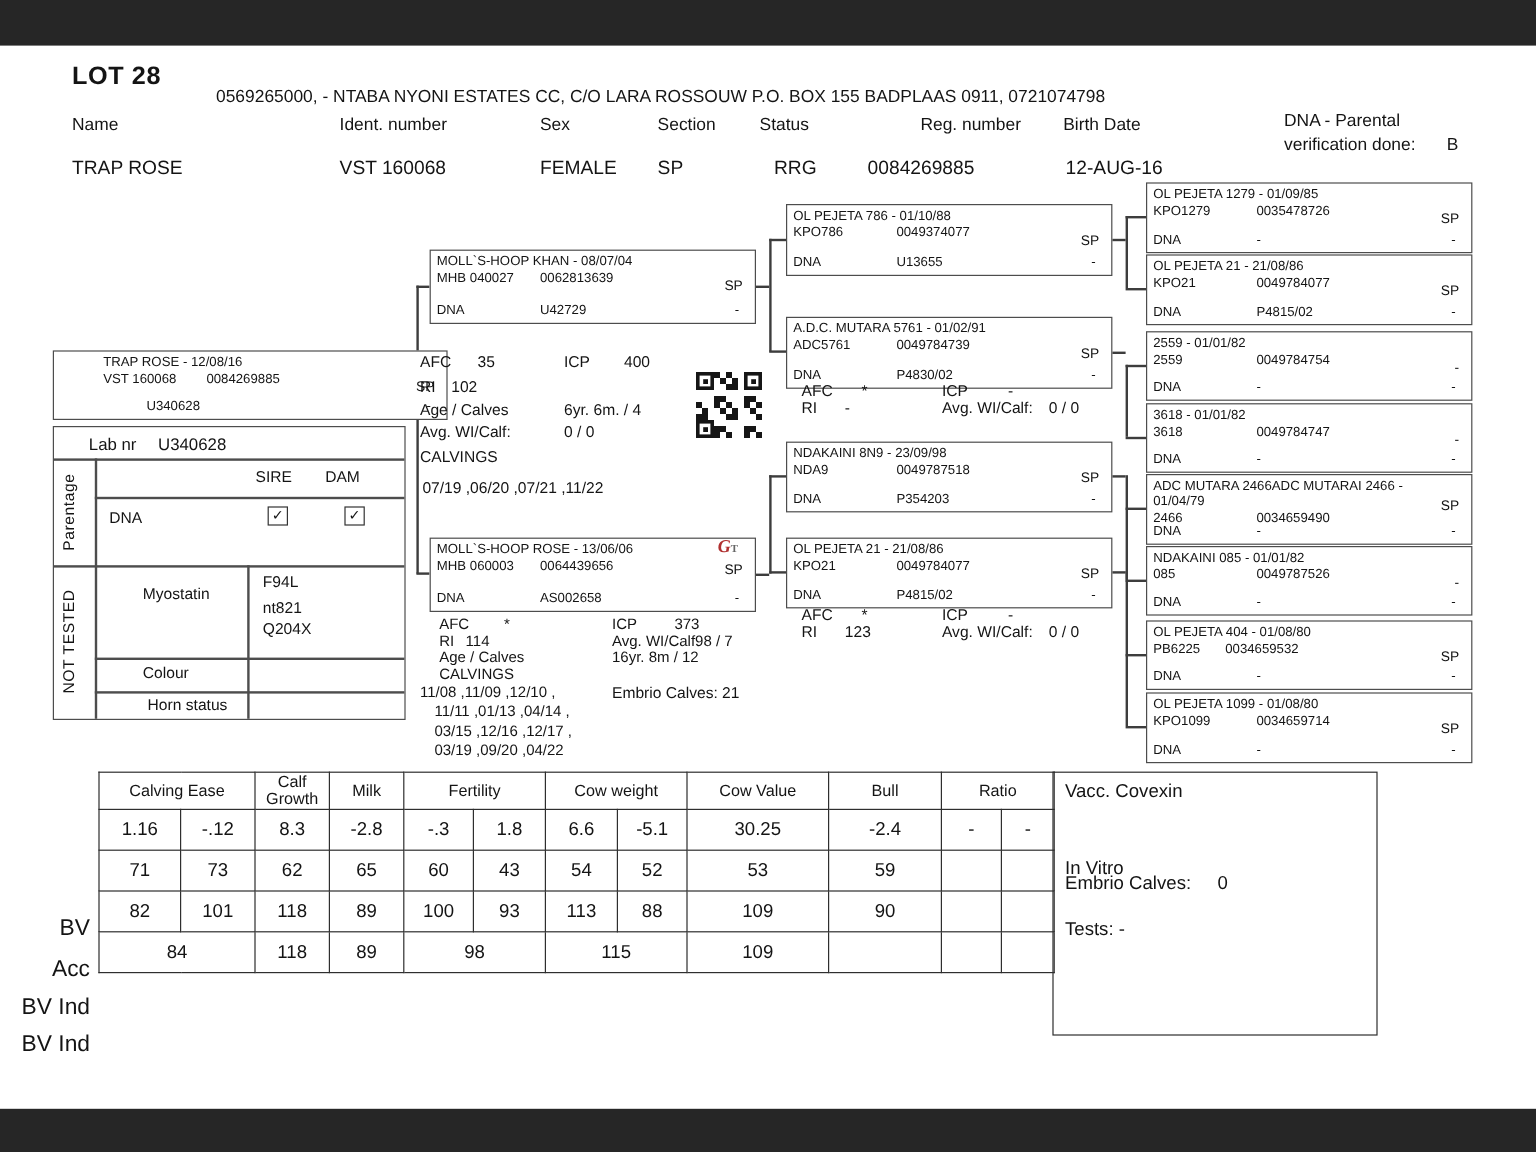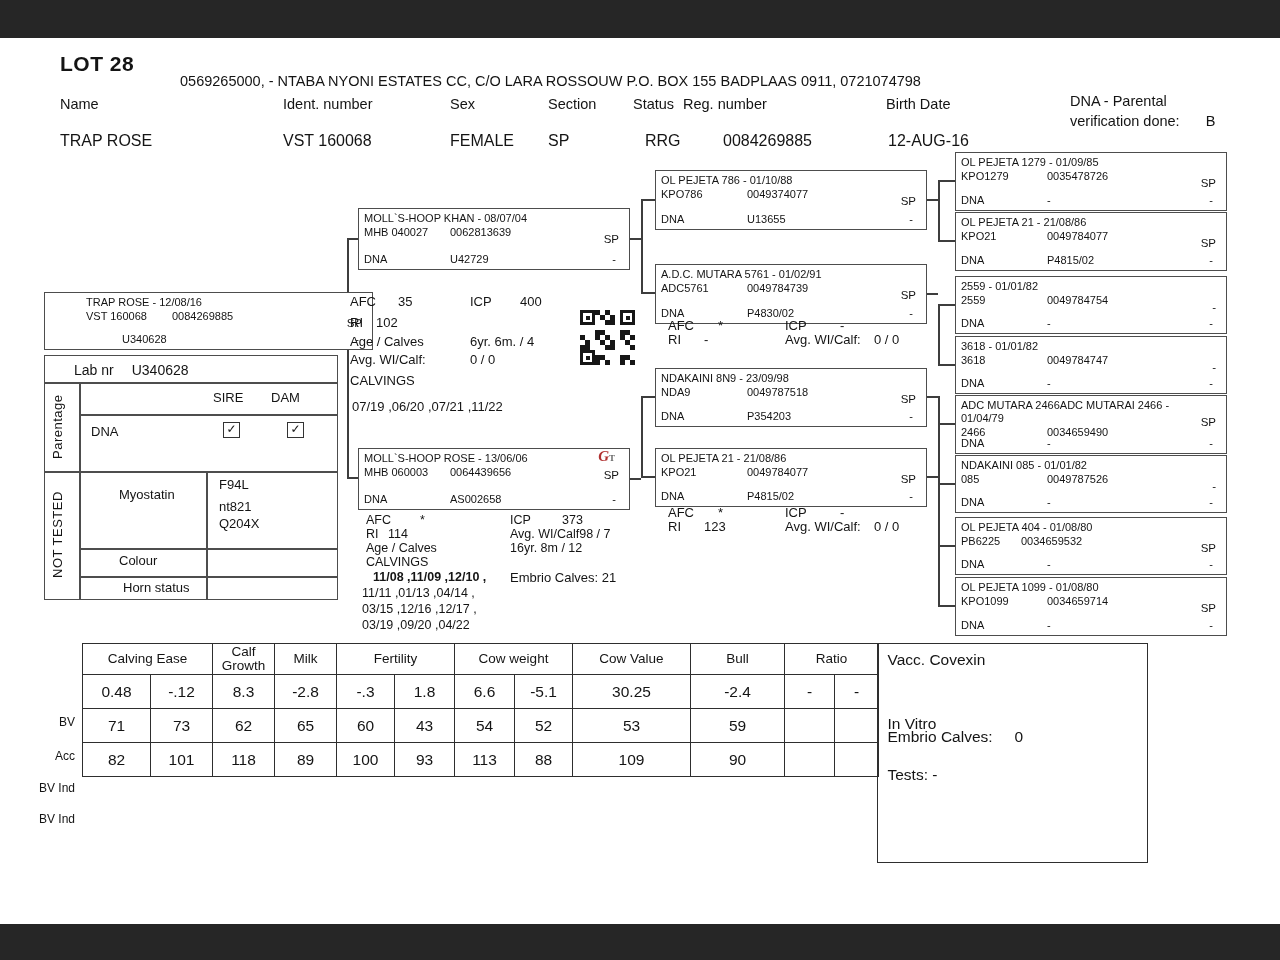--- a/index.html
+++ b/index.html
@@ -38,21 +38,21 @@
   .vert{position:absolute;left:5px;writing-mode:vertical-rl;transform:rotate(180deg);
         text-align:center;font-size:13px;letter-spacing:0.5px;}
   .cb{position:absolute;width:15px;height:14px;border:1.5px solid #333;font-size:12px;
       line-height:13px;text-align:center;}
   
   .btab{position:absolute;left:82px;top:643px;border-collapse:collapse;table-layout:fixed;}
   .btab td{border:1.5px solid #2e2e2e;text-align:center;vertical-align:middle;padding:0;overflow:hidden;}
   .btab .ghead td{height:30px;font-size:13.5px;line-height:14px;}
   .btab .shead td{height:34px;font-size:13.5px;line-height:15px;}
   .btab .vals td{height:33px;font-size:15.5px;}
-  .rowlab{position:absolute;width:70px;text-align:right;font-size:12px;}
+  .rowlab{position:absolute;width:70px;text-align:right;font-size:19px;margin-top:48px;}
   .vacc{position:absolute;left:876.5px;top:643px;width:271px;height:220px;border:1.5px solid #2e2e2e;box-sizing:border-box;}
   .vacc div{position:absolute;left:10px;font-size:15.5px;}
   .remark{position:absolute;left:82px;top:840px;width:1066px;height:43px;border:1.5px solid #2e2e2e;box-sizing:border-box;}
   .remark .rl{position:absolute;left:6px;top:4px;font-size:13.5px;}
   .remark .rt{position:absolute;left:140px;top:4px;width:680px;font-size:13.5px;line-height:17px;}
   .footer{position:absolute;left:82px;top:886px;font-size:13.5px;}
   .qr{position:absolute;left:580px;top:310px;width:55px;height:55px;}
   .gt{position:absolute;right:14px;top:1px;font-family:"Liberation Serif",serif;}
   .gt .g{color:#b03030;font-weight:bold;font-style:italic;font-size:15px;}
   .gt .tt{color:#666;font-size:9px;font-weight:bold;}
@@ -65,21 +65,21 @@
   <div class="bar bottom"></div>
 
   <div class="abs lot" style="left:60px;top:52px;">LOT 28</div>
   <div class="abs contact" style="left:180px;top:73px;">0569265000, -  NTABA NYONI ESTATES CC, C/O LARA ROSSOUW P.O. BOX 155 BADPLAAS 0911, 0721074798</div>
 
   <div class="abs hlabel" style="left:60px;top:96px;">Name</div>
   <div class="abs hlabel" style="left:283px;top:96px;">Ident. number</div>
   <div class="abs hlabel" style="left:450px;top:96px;">Sex</div>
   <div class="abs hlabel" style="left:548px;top:96px;">Section</div>
   <div class="abs hlabel" style="left:633px;top:96px;">Status</div>
-  <div class="abs hlabel" style="left:683px;top:96px;">Reg. number</div>
+  <div class="abs hlabel" style="left:767px;top:96px;">Reg. number</div>
   <div class="abs hlabel" style="left:886px;top:96px;">Birth Date</div>
   <div class="abs hlabel" style="left:1070px;top:93px;">DNA - Parental</div>
   <div class="abs hlabel" style="left:1070px;top:113px;">
     <span>verification done:</span>
     <span style="margin-left:22px;">B</span>
   </div>
 
   <div class="abs hvalue" style="left:60px;top:132px;">TRAP ROSE</div>
   <div class="abs hvalue" style="left:283px;top:132px;">VST 160068</div>
   <div class="abs hvalue" style="left:450px;top:132px;">FEMALE</div>
@@ -285,21 +285,21 @@
       </div>
       <div style="position: absolute; left: 0px; top: 40px; width: 15px; height: 15px; border: 3px solid rgb(22, 22, 22); box-sizing: border-box; background: rgb(255, 255, 255);">
         <div style="position: absolute; left: 2.5px; top: 2.5px; width: 4px; height: 4px; background: rgb(22, 22, 22);"></div>
       </div>
     </div>
 
   <div class="stat dstat" style="left:366px;top:513px;width:280px;"><span class="a0">AFC</span><span style="left:54px;">*</span><span style="left:144px;">ICP</span><span style="left:196px;">373</span></div>
   <div class="stat dstat" style="left:366px;top:527px;width:280px;"><span class="a0">RI</span><span style="left:22px;">114</span><span style="left:144px;">Avg. WI/Calf98 / 7</span></div>
   <div class="stat dstat" style="left:366px;top:541px;width:280px;"><span class="a0">Age / Calves</span><span style="left:144px;">16yr. 8m  / 12</span></div>
   <div class="stat dstat" style="left:366px;top:555px;width:280px;">CALVINGS</div>
-  <div class="stat dstat" style="left:373px;top:570px;font-weight:bold;">11/08 ,11/09 ,12/10 ,</div>
+  <div class="stat dstat" style="left:350px;top:570px;">11/08 ,11/09 ,12/10 ,</div>
   <div class="stat dstat" style="left:362px;top:586px;">11/11 ,01/13 ,04/14 ,</div>
   <div class="stat dstat" style="left:362px;top:602px;">03/15 ,12/16 ,12/17 ,</div>
   <div class="stat dstat" style="left:362px;top:618px;">03/19 ,09/20 ,04/22</div>
   <div class="stat" style="left:510px;top:570px;">Embrio Calves: 21</div>
 
   <div class="stat" style="left:668px;top:318px;width:260px;"><span class="a0">AFC</span><span style="left:50px;">*</span><span style="left:117px;">ICP</span><span style="left:172px;">-</span></div>
   <div class="stat" style="left:668px;top:332px;width:260px;"><span class="a0">RI</span><span style="left:36px;">-</span><span style="left:117px;">Avg. WI/Calf:</span><span style="left:206px;">0 / 0</span></div>
 
   <div class="stat" style="left:668px;top:505px;width:260px;"><span class="a0">AFC</span><span style="left:50px;">*</span><span style="left:117px;">ICP</span><span style="left:172px;">-</span></div>
   <div class="stat" style="left:668px;top:519px;width:260px;"><span class="a0">RI</span><span style="left:36px;">123</span><span style="left:117px;">Avg. WI/Calf:</span><span style="left:206px;">0 / 0</span></div>
@@ -353,21 +353,21 @@
       <td colspan="2">Calving Ease</td>
       <td>Calf Growth</td>
       <td>Milk</td>
       <td colspan="2">Fertility</td>
       <td colspan="2">Cow weight</td>
       <td>Cow Value</td>
       <td>Bull</td>
       <td colspan="2">Ratio</td>
     </tr>
     <tr class="vals">
-      <td>0.48</td>
+      <td>1.16</td>
       <td>-.12</td>
       <td>8.3</td>
       <td>-2.8</td>
       <td>-.3</td>
       <td>1.8</td>
       <td>6.6</td>
       <td>-5.1</td>
       <td>30.25</td>
       <td>-2.4</td>
       <td>-</td>
@@ -394,20 +394,31 @@
       <td>89</td>
       <td>100</td>
       <td>93</td>
       <td>113</td>
       <td>88</td>
       <td>109</td>
       <td>90</td>
       <td></td>
       <td></td>
     </tr>
+    <tr class="vals">
+      <td colspan="2">84</td>
+      <td>118</td>
+      <td>89</td>
+      <td colspan="2">98</td>
+      <td colspan="2">115</td>
+      <td>109</td>
+      <td></td>
+      <td></td>
+      <td></td>
+    </tr>
   </tbody>
     </table>
 
   <div class="vacc">
     <div style="top:7px;">Vacc. Covexin</div>
     <div style="top:71px;">In Vitro</div>
     <div style="top:84px;"><span>Embrio Calves:</span><span style="margin-left:22px;">0</span></div>
     <div style="top:122px;">Tests: -</div>
   </div>
 

